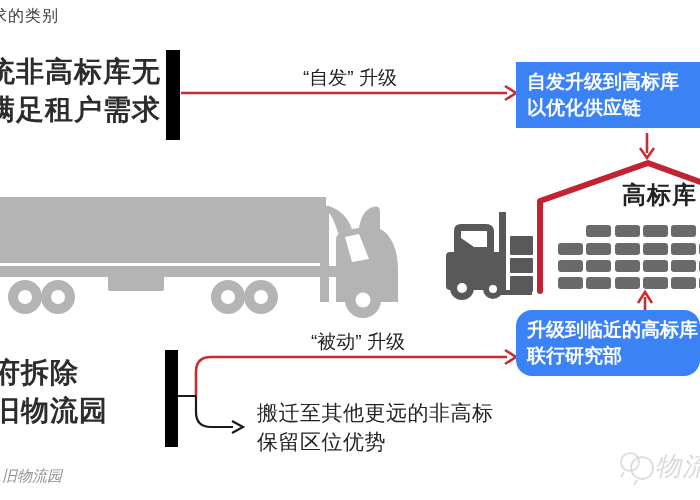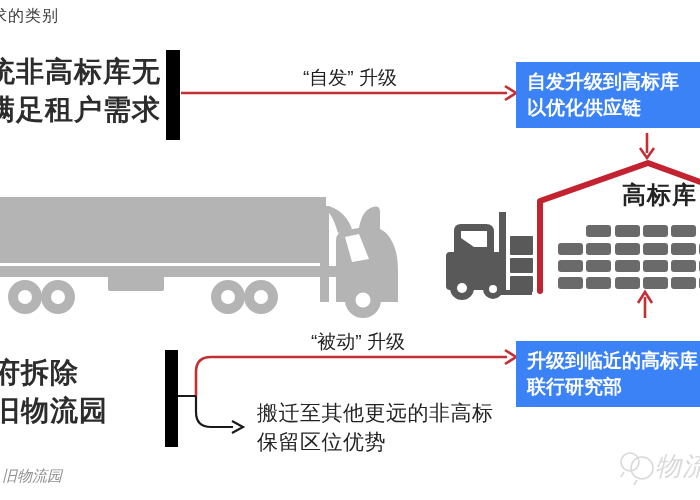--- a/index.html
+++ b/index.html
@@ -16,21 +16,21 @@
   .cause-bottom{left:-8px;top:354px;}
   .arrow-label{width:220px;text-align:center;font-size:19px;font-weight:400;color:#1f1f1f;}
   .arrow-label-top{left:240px;top:65px;}
   .arrow-label-bottom{left:248px;top:329px;}
   .redbox{
     position:absolute;z-index:2;left:516px;width:184px;height:66px;
     background:#3b82f6;color:#ffffff;font-size:19px;font-weight:bold;
     line-height:26px;padding:7px 0 0 11px;box-sizing:border-box;white-space:nowrap;overflow:hidden;
   }
   .redbox-top{top:62px;}
-  .redbox-bottom{top:341px;}
+  .redbox-bottom{top:310px;border-radius:16px;}
   .wh-label{left:597px;top:179px;width:100px;text-align:right;font-size:24px;font-weight:600;color:#232323;letter-spacing:1px;}
   .alt-note{left:257px;top:398px;font-size:21px;line-height:29px;font-weight:500;color:#242424;letter-spacing:0.5px;}
   .source{left:2px;top:467px;font-size:15px;font-style:italic;color:#8f8f8f;font-family:"Liberation Serif","DejaVu Serif",serif;}
   .watermark{left:655px;top:449px;font-size:26px;color:#d9d9d9;font-style:italic;letter-spacing:1px;z-index:2;}
 </style>
 </head>
 <body>
 
 <div class="canvas">
 

